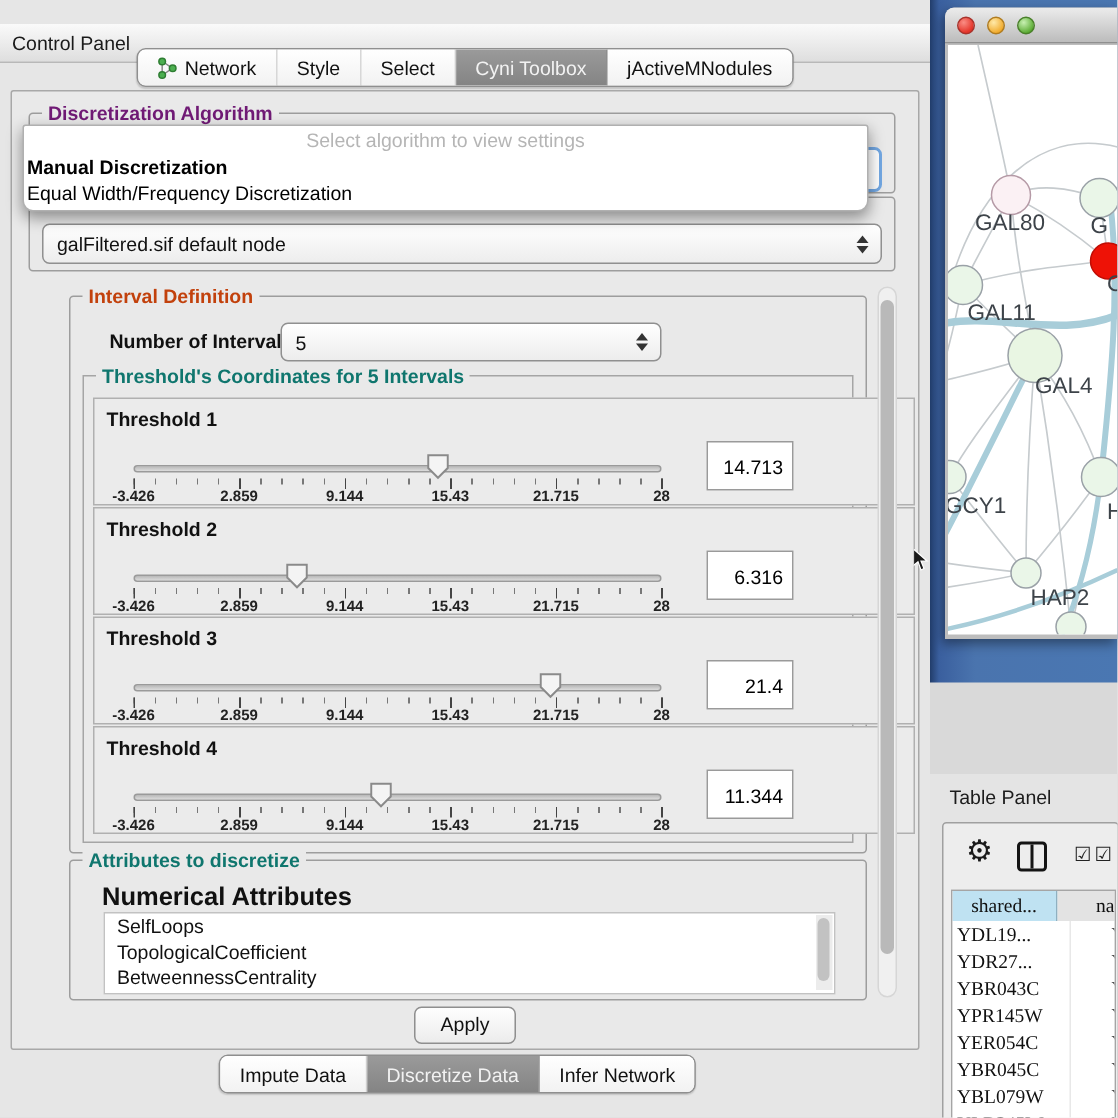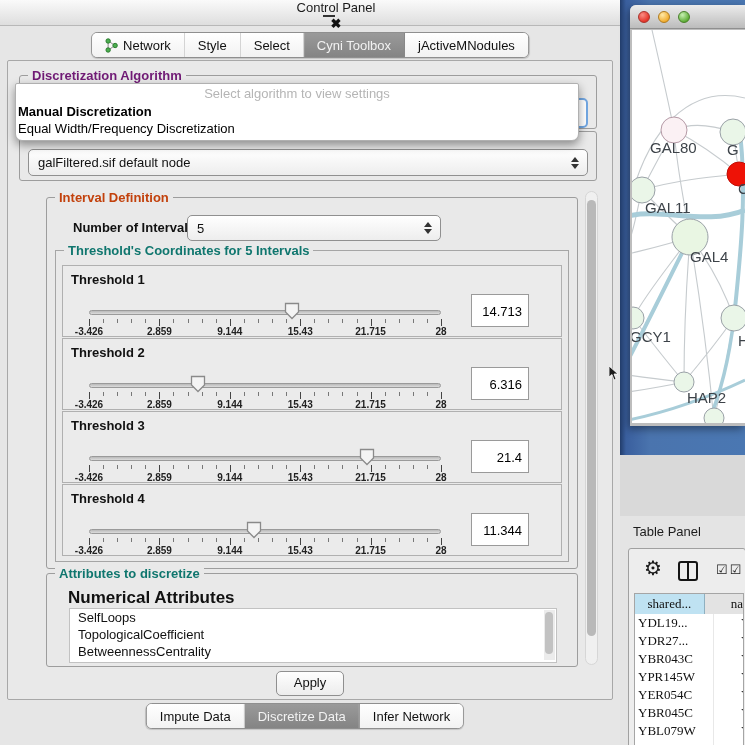--- a/index.html
+++ b/index.html
@@ -2,22 +2,22 @@
 <html><head>
 <meta charset="utf-8">
 <style>
   html,body{margin:0;padding:0;}
   body{width:745px;height:745px;overflow:hidden;position:relative;background:#d9d9d9;
        font-family:"Liberation Sans",sans-serif;-webkit-font-smoothing:antialiased;}
   .abs{position:absolute;}
 
   
   #control-panel{left:0;top:0;width:620px;height:745px;background:#e6e6e6;}
-  #cp-titlebar{left:0;top:0;width:672px;height:26px;background:linear-gradient(#fafafa,#dedede);
-    border-bottom:1px solid #b8b8b8;display:flex;align-items:center;padding:0 8px;box-sizing:border-box;flex-direction:column;}
+  #cp-titlebar{left:0;top:16px;width:672px;height:26px;background:linear-gradient(#fafafa,#dedede);
+    border-bottom:1px solid #b8b8b8;display:flex;align-items:center;padding:0 8px;box-sizing:border-box;}
   #cp-title{flex:1;font-size:13px;color:#1a1a1a;}
   #float-icon{width:10px;height:9px;border:1.6px solid #333;margin-right:14px;}
   #close-icon{font-size:13px;font-weight:bold;color:#111;line-height:13px;}
 
   .tabstrip{display:flex;border:1px solid #8f8f8f;border-radius:6px;overflow:hidden;
     background:#fff;height:24px;font-size:13px;box-shadow:0 1px 1px rgba(0,0,0,.15);}
   .tab{display:flex;align-items:center;gap:5px;padding:0 13px;background:linear-gradient(#ffffff,#f2f2f2);
     border-right:1px solid #cfcfcf;color:#111;white-space:nowrap;}
   .tab:last-child{border-right:none;}
   .tab.selected{background:linear-gradient(#9a9a9a,#848484);color:#f2f2f2;border-right-color:#7a7a7a;}
@@ -58,21 +58,21 @@
   #viewport{left:6px;top:126px;width:592px;height:482px;}
   #vscrollbar{position:absolute;left:571px;top:4px;width:13px;height:474px;background:#f0f0f0;
     border:1px solid #d6d6d6;border-radius:7px;box-sizing:border-box;}
   #vscroll-thumb{position:absolute;left:1px;top:8px;width:9px;height:436px;background:#b9b9b9;border-radius:5px;}
 
   #interval-group{left:32px;top:10px;width:530px;height:370px;}
   #numint-label{position:absolute;left:26px;top:22px;font-size:13px;font-weight:bold;color:#111;}
   #numint-combo{left:140px;top:17px;width:252px;height:24px;}
 
   #thr-group{position:absolute;left:8px;top:52px;width:512px;height:310px;border:1px solid #a5a5a5;}
-  .thr-block{position:absolute;left:6px;width:498px;height:70px;border:1px solid #b0b0b0;background:#ebebeb;}
+  .thr-block{position:absolute;left:6px;width:498px;height:70px;border:1px solid #b0b0b0;background:#ebebeb;padding-left:48px;}
   .thr-label{position:absolute;left:8px;top:6px;font-size:13px;font-weight:bold;color:#111;}
   .track{position:absolute;left:26px;top:44px;width:352px;height:5px;border:1px solid #9a9a9a;
     border-radius:3px;background:linear-gradient(#b9b9b9,#dcdcdc);box-sizing:border-box;}
   .thumb{position:absolute;top:36px;width:16px;height:18px;}
   .ticks-minor{position:absolute;left:26px;top:53px;width:354px;height:4px;
     background:repeating-linear-gradient(90deg,#777 0px,#777 1px,transparent 1px,transparent 14.08px);}
   .ticks-major{position:absolute;left:26px;top:53px;width:354px;height:7px;
     background:repeating-linear-gradient(90deg,#444 0px,#444 1px,transparent 1px,transparent 70.4px);}
   .ticklab{position:absolute;top:60px;font-size:10px;font-weight:bold;color:#222;transform:translateX(-50%);}
   .thr-value{position:absolute;left:408px;top:28px;width:58px;height:33px;background:#fff;

